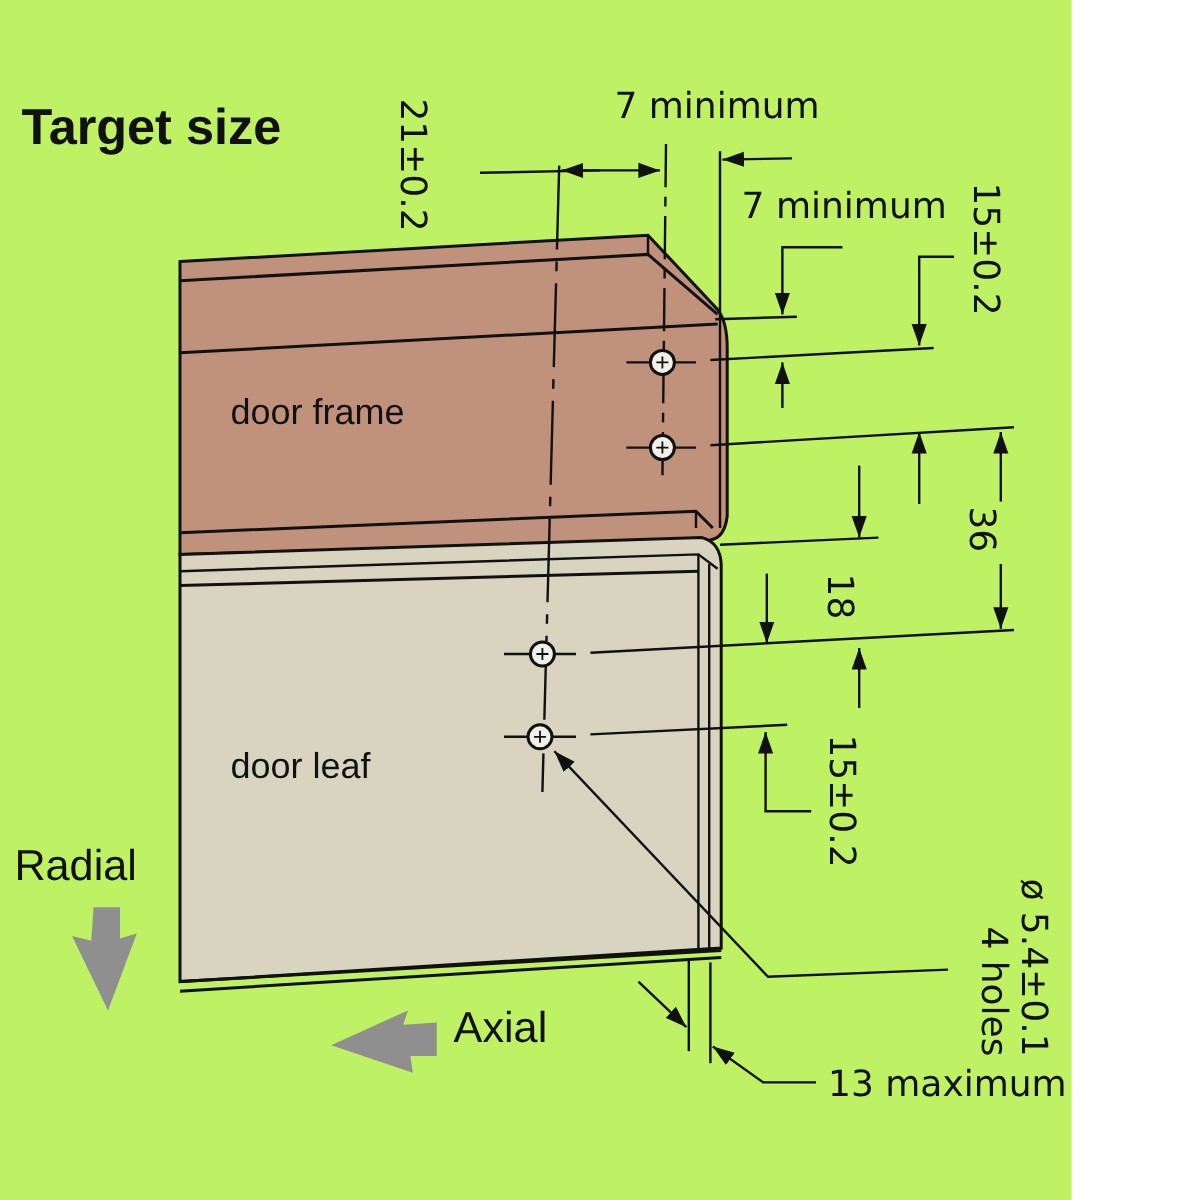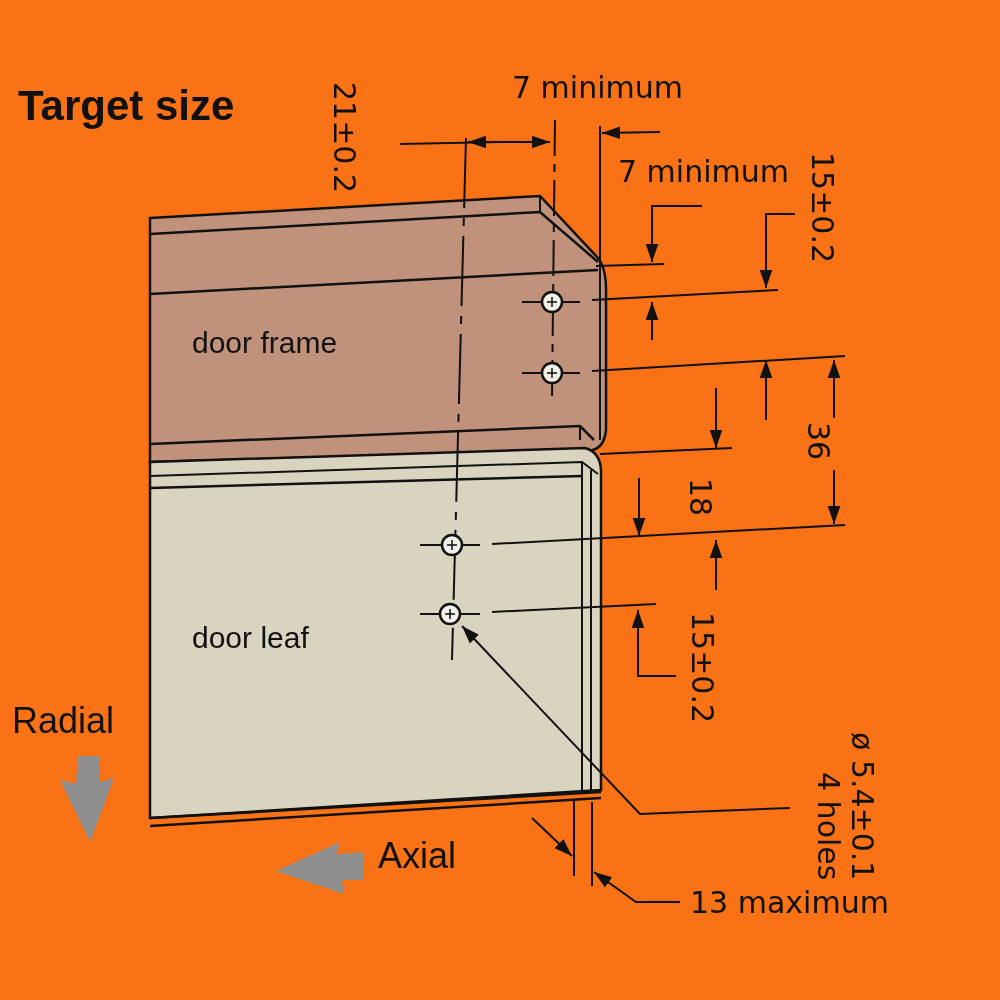--- a/index.html
+++ b/index.html
@@ -1,16 +1,16 @@
 <!DOCTYPE html>
 <html><head>
 <meta charset="utf-8">
 <style>
   html, body { margin: 0; padding: 0; background: #ffffff; }
-  #canvas { position: relative; width: 1000px; height: 1000px; overflow: hidden; background: #f97316; }
+  #canvas { position: relative; width: 893px; height: 1000px; overflow: hidden; background: #bef264; }
   svg { position: absolute; left: 0; top: 0; }
   .lbl { font-family: "Liberation Sans", sans-serif; fill: #111; }
   .dim { font-family: "DejaVu Sans", sans-serif; fill: #111; font-size: 30px; }
 </style>
 </head>
 <body>
 
 <div id="canvas">
 <svg width="1000" height="1000" viewBox="0 0 1000 1000">
   <defs>

